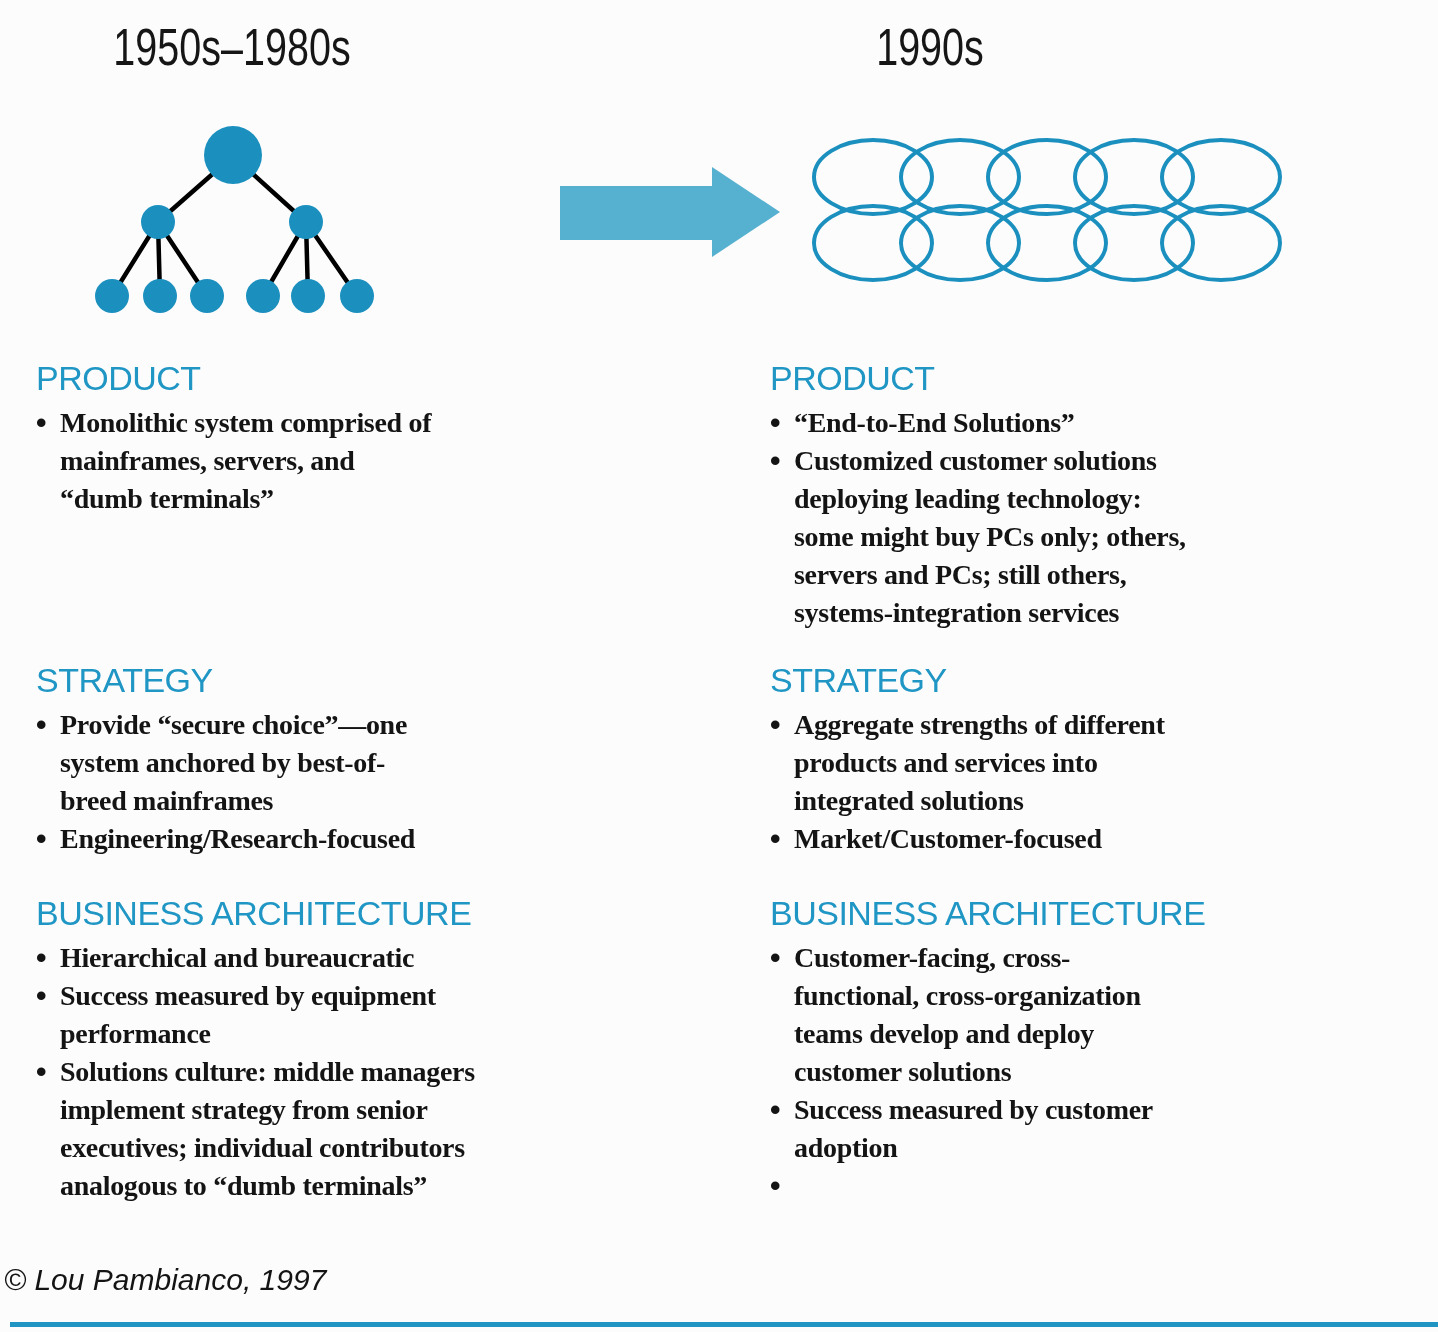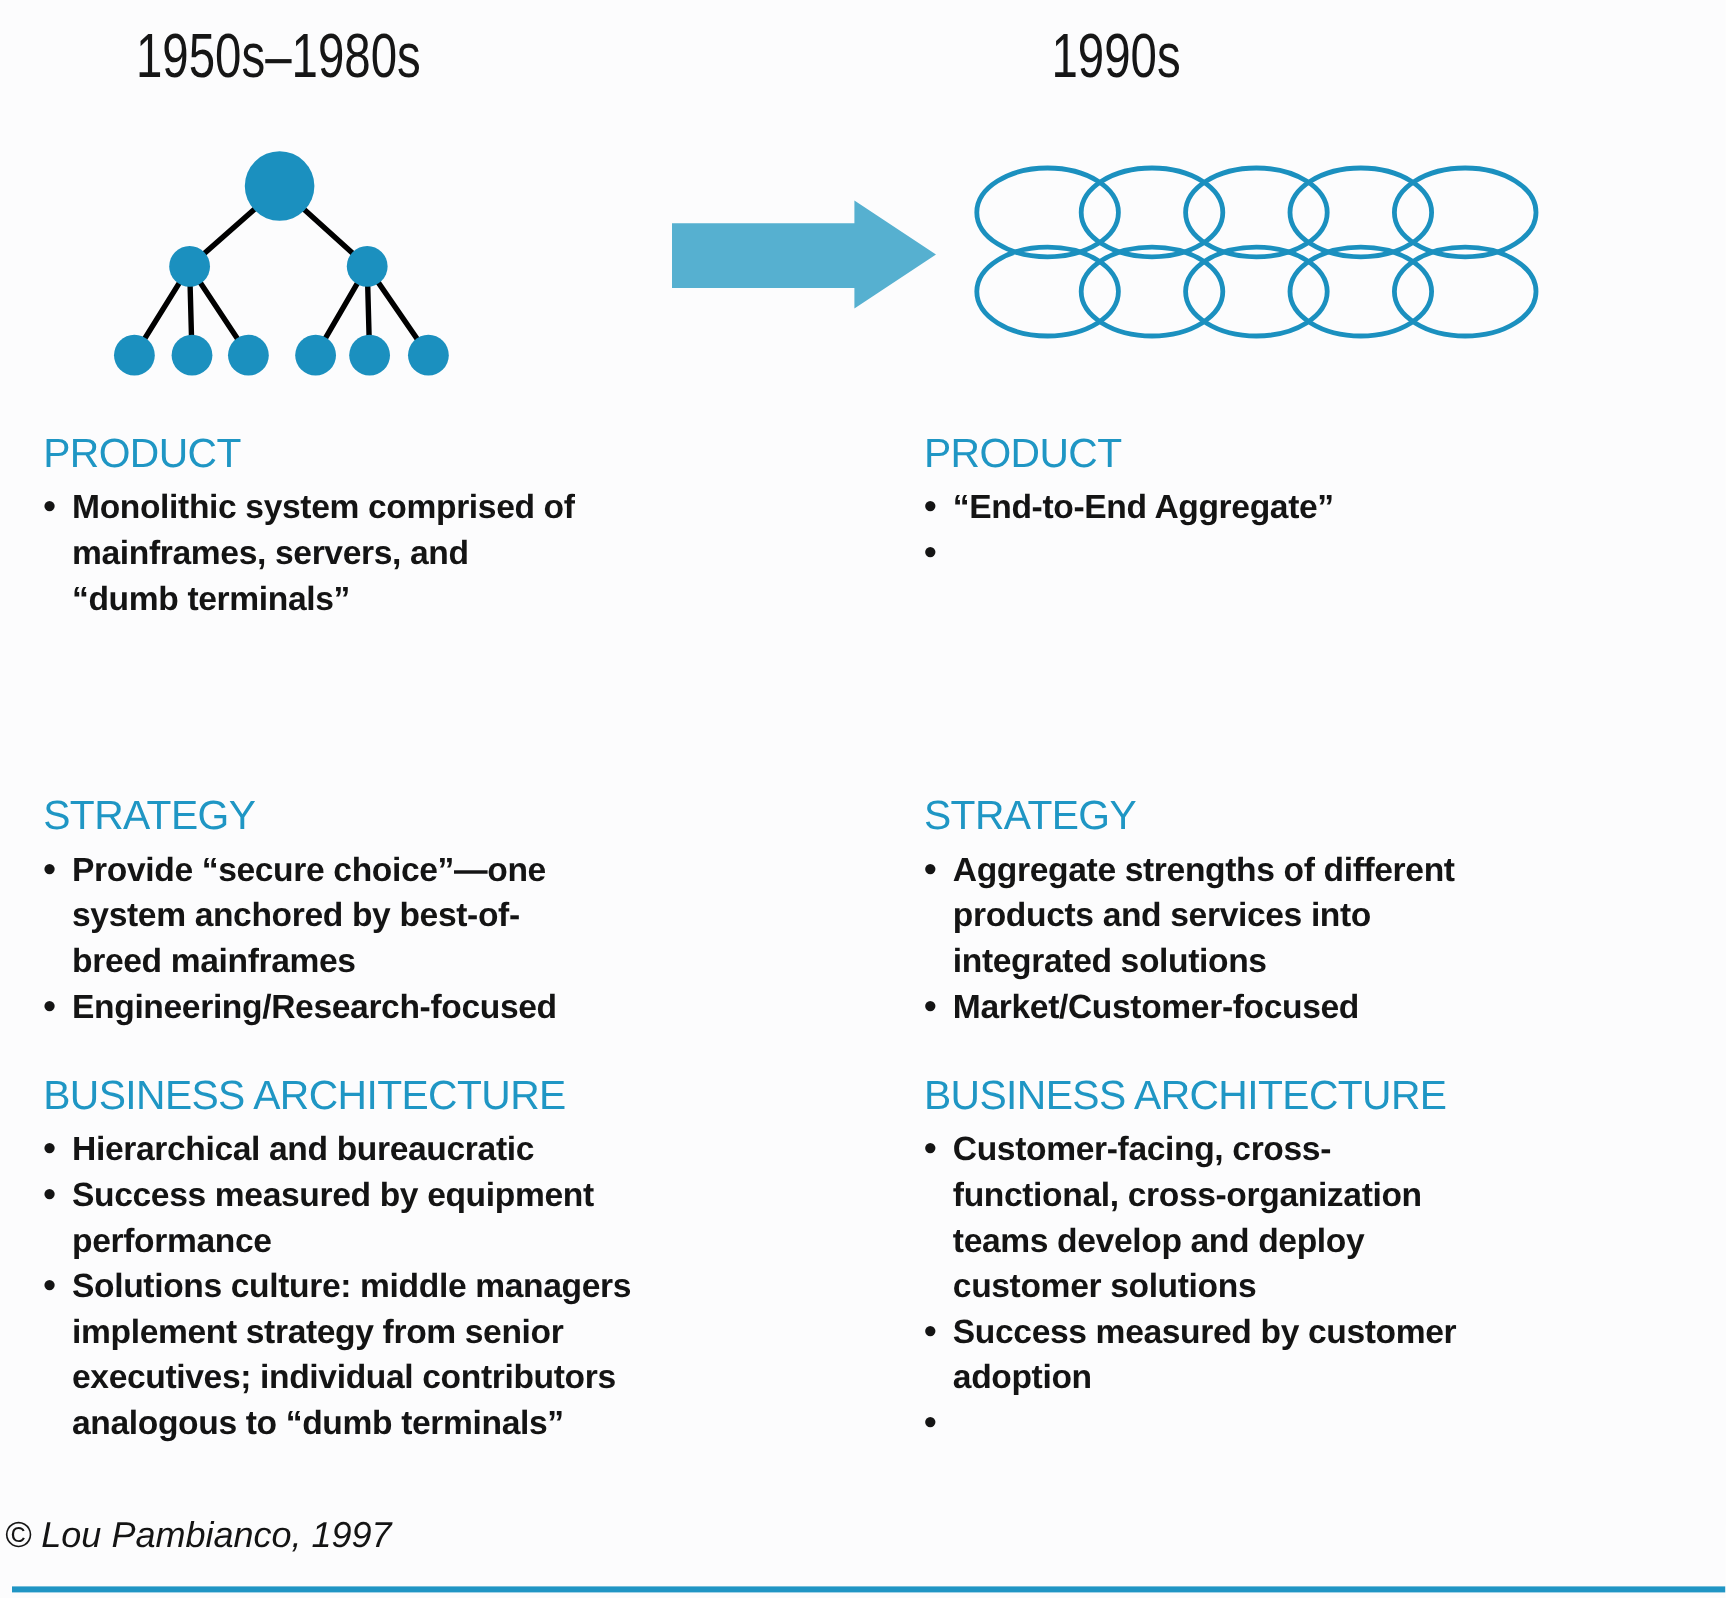--- a/index.html
+++ b/index.html
@@ -65,20 +65,21 @@
     font-weight: bold;
     color: var(--text_color, #141414);
   }
   .bullet .btxt {
     font-size: 28px;
     line-height: 38px;
     font-weight: bold;
     letter-spacing: -0.3px;
     color: var(--text_color, #141414);
     white-space: pre-line;
+    font-family: Liberation Serif, serif;
   }
   #sec-l-product  { left: 36px;  top: 358px; width: 640px; }
   #sec-l-strategy { left: 36px;  top: 660px; width: 640px; }
   #sec-l-business { left: 36px;  top: 893px; width: 650px; }
   #sec-r-product  { left: 770px; top: 358px; width: 630px; }
   #sec-r-strategy { left: 770px; top: 660px; width: 630px; }
   #sec-r-business { left: 770px; top: 893px; width: 630px; }
   #credit {
     position: absolute;
     left: 4px;
@@ -182,24 +183,29 @@
 implement strategy from senior
 executives; individual contributors
 analogous to “dumb terminals”</span>
     </div>
   </section>
 
   <section class="sec" id="sec-r-product">
     <h2>PRODUCT</h2>
     <div class="bullet">
       <span class="dot">•</span>
-      <span class="btxt">“End-to-End Aggregate”</span>
-    </div>
-    <div class="bullet">
-      <span class="dot">•</span>
+      <span class="btxt">“End-to-End Solutions”</span>
+    </div>
+    <div class="bullet">
+      <span class="dot">•</span>
+      <span class="btxt">Customized customer solutions
+deploying leading technology:
+some might buy PCs only; others,
+servers and PCs; still others,
+systems-integration services</span>
     </div>
   </section>
 
   <section class="sec" id="sec-r-strategy">
     <h2>STRATEGY</h2>
     <div class="bullet">
       <span class="dot">•</span>
       <span class="btxt">Aggregate strengths of different
 products and services into
 integrated solutions</span>

